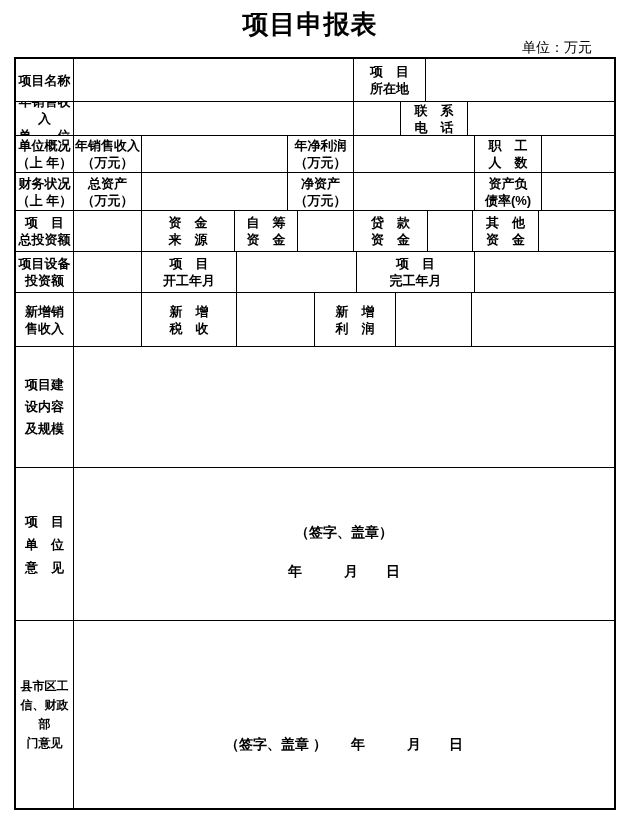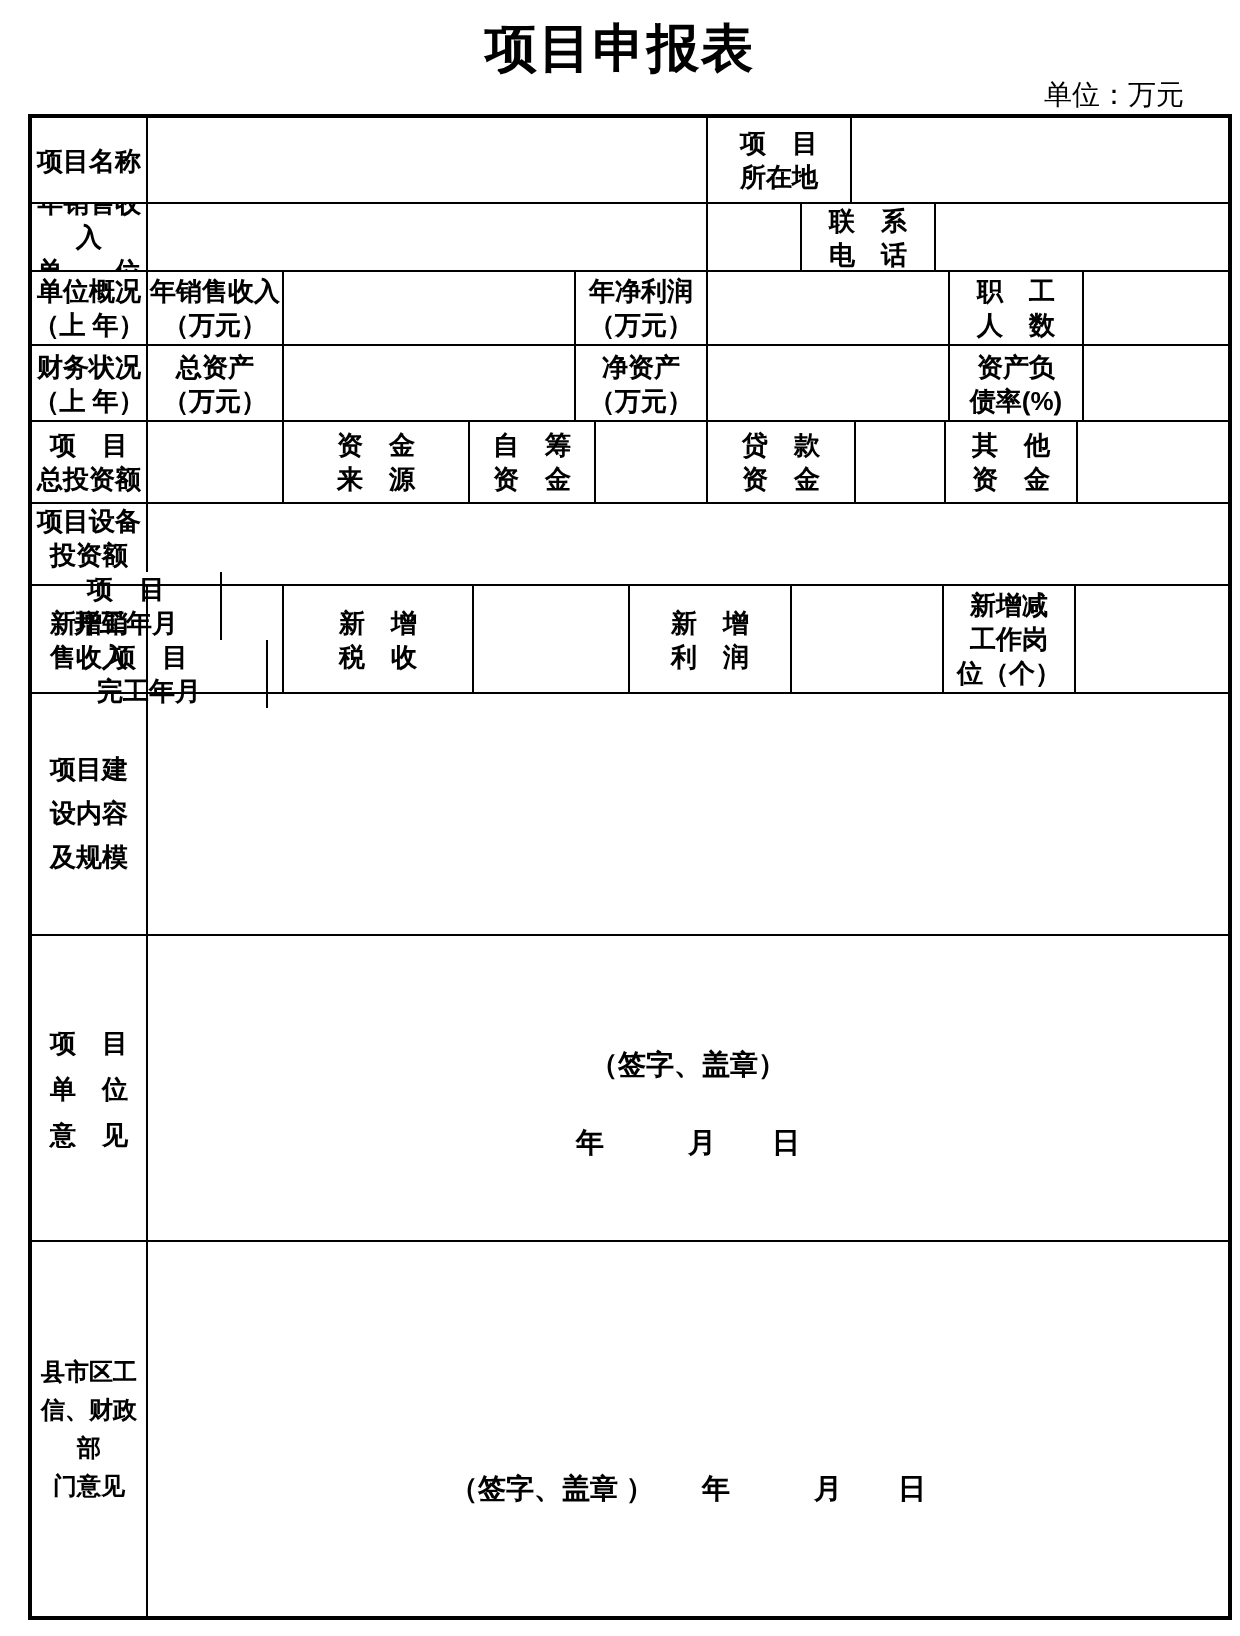--- a/index.html
+++ b/index.html
@@ -91,21 +91,21 @@
 资　金</div>
       <div class="cell" style="width:56px;"></div>
       <div class="cell" style="width:74px;">贷　款
 资　金</div>
       <div class="cell" style="width:45px;"></div>
       <div class="cell" style="width:66px;">其　他
 资　金</div>
       <div class="cell last"></div>
     </div>
 
-    <div class="row" style="height:41px;flex-direction:column;">
+    <div class="row" style="height:41px;">
       <div class="cell" style="width:58px;">项目设备
 投资额</div>
       <div class="cell" style="width:68px;"></div>
       <div class="cell" style="width:95px;">项　目
 开工年月</div>
       <div class="cell" style="width:120px;"></div>
       <div class="cell" style="width:118px;">项　目
 完工年月</div>
       <div class="cell last"></div>
     </div>
@@ -113,23 +113,20 @@
     <div class="row" style="height:54px;">
       <div class="cell" style="width:58px;">新增销
 售收入</div>
       <div class="cell" style="width:68px;"></div>
       <div class="cell" style="width:95px;">新　增
 税　收</div>
       <div class="cell" style="width:78px;"></div>
       <div class="cell" style="width:81px;">新　增
 利　润</div>
       <div class="cell" style="width:76px;"></div>
-      <div class="cell" style="width:66px;">新增减
-工作岗
-位（个）</div>
       <div class="cell last"></div>
     </div>
 
     <div class="row" style="height:121px;">
       <div class="cell lh22" style="width:58px;">项目建
 设内容
 及规模</div>
       <div class="cell last"></div>
     </div>
 

